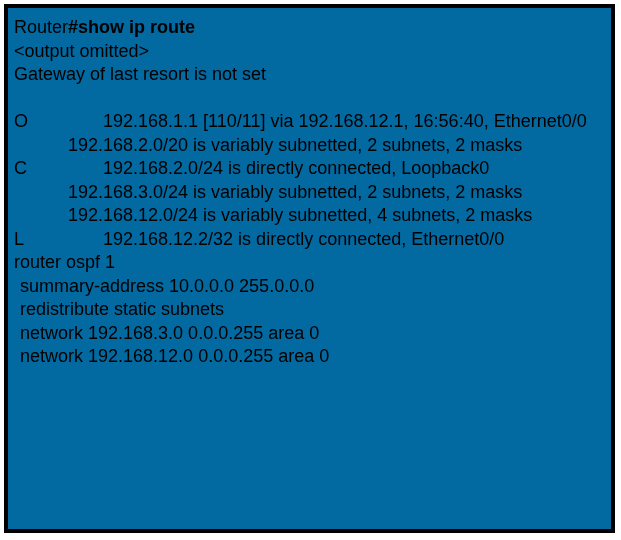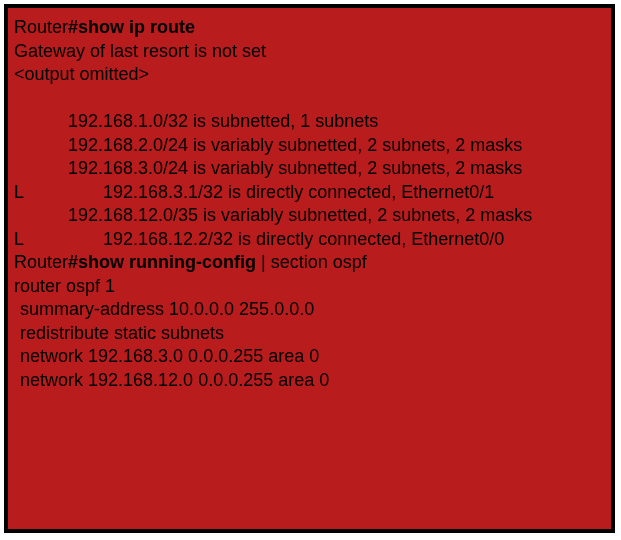--- a/index.html
+++ b/index.html
@@ -7,58 +7,57 @@
     width: 621px; height: 540px;
     background: #ffffff;
   }
   .frame {
     position: absolute;
     left: 4px; top: 4px;
     width: 611px; height: 529px;
     box-sizing: border-box;
     border: 4px solid #000000;
     padding: 8px 6px 0 6px;
-    background: #b91c1c;
+    background: #0369a1;
     color: #000000;
     font-family: "Liberation Sans", sans-serif;
     font-size: 18px;
     line-height: 23.5px;
     overflow: hidden;
   }
   .line { white-space: pre-wrap; }
   .blank { height: 23.5px; }
   .hdr { padding-left: 54px; }
   .route .code { display: inline-block; width: 89px; }
   .ind { padding-left: 6px; }
   b { font-weight: bold; }
 </style>
 </head>
 <body>
 
 <div class="frame">
 
   <div class="line"><span>Router</span><b>#show ip route</b></div>
 
+  <div class="line">&lt;output omitted&gt;</div>
+
   <div class="line">Gateway of last resort is not set</div>
-
-  <div class="line">&lt;output omitted&gt;</div>
 
   <div class="line blank"></div>
 
-  <div class="line hdr">192.168.1.0/32 is subnetted, 1 subnets</div>
+  <div class="line route"><span class="code">O</span><span>192.168.1.1 [110/11] via 192.168.12.1, 16:56:40, Ethernet0/0</span></div>
 
-  <div class="line hdr">192.168.2.0/24 is variably subnetted, 2 subnets, 2 masks</div>
+  <div class="line hdr">192.168.2.0/20 is variably subnetted, 2 subnets, 2 masks</div>
+  <div class="line route"><span class="code">C</span><span>192.168.2.0/24 is directly connected, Loopback0</span></div>
 
   <div class="line hdr">192.168.3.0/24 is variably subnetted, 2 subnets, 2 masks</div>
-  <div class="line route"><span class="code">L</span><span>192.168.3.1/32 is directly connected, Ethernet0/1</span></div>
 
-  <div class="line hdr">192.168.12.0/35 is variably subnetted, 2 subnets, 2 masks</div>
+  <div class="line hdr">192.168.12.0/24 is variably subnetted, 4 subnets, 2 masks</div>
   <div class="line route"><span class="code">L</span><span>192.168.12.2/32 is directly connected, Ethernet0/0</span></div>
 
-  <div class="line"><span>Router</span><b>#show running-config</b><span> | section ospf</span></div>
 
   <div class="line">router ospf 1</div>
   <div class="line ind">summary-address 10.0.0.0 255.0.0.0</div>
   <div class="line ind">redistribute static subnets</div>
   <div class="line ind">network 192.168.3.0 0.0.0.255 area 0</div>
   <div class="line ind">network 192.168.12.0 0.0.0.255 area 0</div>
 
 
 </div>
 

